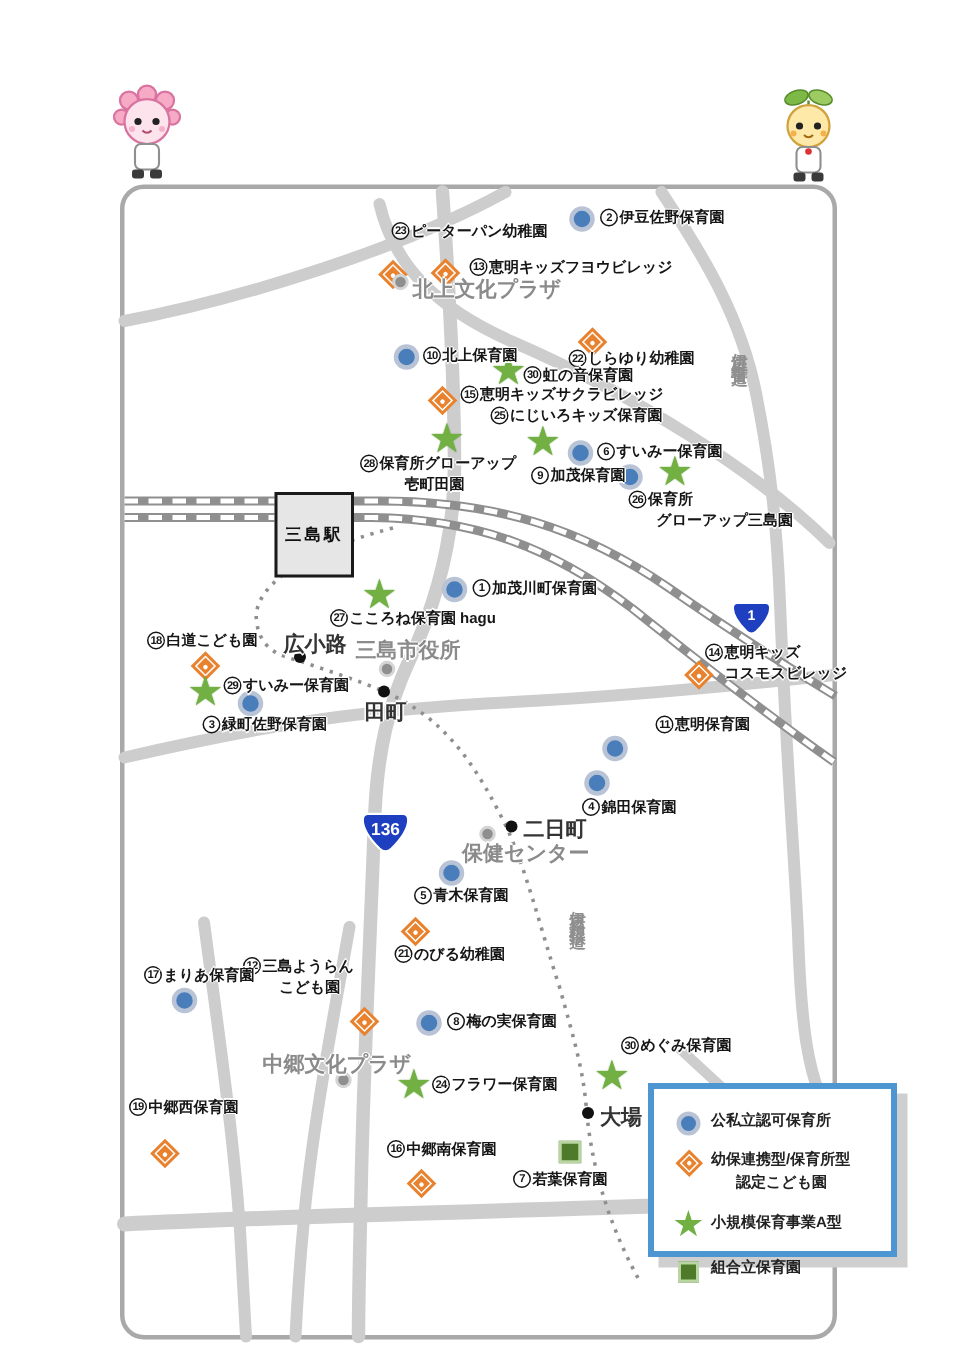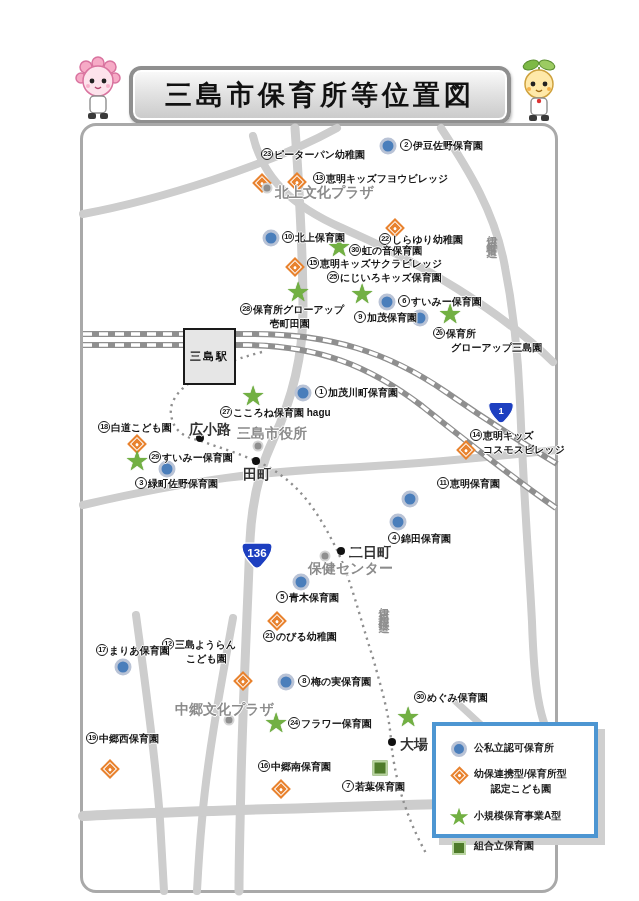--- a/index.html
+++ b/index.html
@@ -140,23 +140,20 @@
       <circle cx="13" cy="31" r="2" fill="#f5b24a"></circle>
         <circle cx="33" cy="31" r="2" fill="#f5b24a"></circle>
       <path d="M20 32 Q23 35 26 32" stroke="#a06a14" stroke-width="1.4" fill="none"></path>
       <rect x="15" y="40" width="16" height="17" rx="4" fill="#ffffff" stroke="#8f8f8f" stroke-width="1.4"></rect>
       <circle cx="23" cy="43" r="2.2" fill="#d33"></circle>
       <rect x="13" y="57" width="8" height="6" rx="2" fill="#3a3a3a"></rect>
       <rect x="25" y="57" width="8" height="6" rx="2" fill="#3a3a3a"></rect>
     </svg>
   </div>
 
-  <div class="title-banner">
-    <h1>三島市保育所等位置図</h1>
-  </div>
 
   <div class="map-border"></div>
 
   <svg class="roadlayer" width="639" height="901" viewBox="0 0 639 901">
     <path class="road" stroke-width="8" d="M 337,128 C 268,166 158,200 83,214"></path>
     <path class="road" stroke-width="8" d="M 253,136 C 263,178 292,206 342,228 C 420,262 502,312 553,362"></path>
     <path class="road" stroke-width="8" d="M 441,128 C 470,172 494,212 504,262 C 514,312 518,352 520,402 C 524,502 529,562 532,622 C 534,682 538,722 556,748"></path>
     <path class="road" stroke-width="9" d="M 295,128 C 300,200 303,258 303,310 C 303,360 291,402 273,440 C 259,470 252,500 250,540 C 247,620 243,700 241,780 C 240,830 239,860 239,891"></path>
     <path class="road" stroke-width="8" d="M 83,505 C 200,478 262,472 342,468 C 422,464 500,456 556,450"></path>
     <path class="road" stroke-width="8" d="M 233,618 C 220,690 207,760 202,820 C 199,852 198,872 197,891"></path>
@@ -233,21 +230,21 @@
       <div class="flabel" style="left: 258px; top: 760px;"><span class="num">16</span><span class="ftext">中郷南保育園</span></div>
       <div class="flabel" style="left: 96px; top: 644px;"><span class="num">17</span><span class="ftext">まりあ保育園</span></div>
       <div class="flabel" style="left: 98px; top: 421px;"><span class="num">18</span><span class="ftext">白道こども園</span></div>
       <div class="flabel" style="left: 86px; top: 732px;"><span class="num">19</span><span class="ftext">中郷西保育園</span></div>
       <div class="flabel" style="left: 414px; top: 691px;"><span class="num">30</span><span class="ftext">めぐみ保育園</span></div>
       <div class="flabel" style="left: 263px; top: 630px;"><span class="num">21</span><span class="ftext">のびる幼稚園</span></div>
       <div class="flabel" style="left: 359px; top: 233px; padding-left: 20px;"><span class="num">22</span><span class="ftext">しらゆり幼稚園</span></div>
       <div class="flabel" style="left: 261px; top: 148px;"><span class="num">23</span><span class="ftext">ピーターパン幼稚園</span></div>
       <div class="flabel" style="left: 288px; top: 717px;"><span class="num">24</span><span class="ftext">フラワー保育園</span></div>
       <div class="flabel" style="left: 327px; top: 271px;"><span class="num">25</span><span class="ftext">にじいろキッズ保育園</span></div>
-      <div class="flabel" style="left: 433px; top: 327px; font-family: Liberation Serif, serif;"><span class="num">26</span><span class="ftext">保育所
+      <div class="flabel" style="left: 419px; top: 327px;"><span class="num">26</span><span class="ftext">保育所
   グローアップ三島園</span></div>
       <div class="flabel" style="left: 220px; top: 406px;"><span class="num">27</span><span class="ftext">こころね保育園 hagu</span></div>
       <div class="flabel" style="left: 240px; top: 303px;"><span class="num">28</span><span class="ftext">保育所グローアップ
       壱町田園</span></div>
       <div class="flabel" style="left: 149px; top: 451px;"><span class="num">29</span><span class="ftext">すいみー保育園</span></div>
       <div class="flabel" style="left: 349px; top: 244px;"><span class="num">30</span><span class="ftext">虹の音保育園</span></div>
       <div class="slabel" style="left: 189px; top: 421px;">広小路</div>
       <div class="slabel" style="left: 243px; top: 466px;">田町</div>
       <div class="slabel" style="left: 349px; top: 544px;">二日町</div>
       <div class="slabel" style="left: 400px; top: 736px;">大場</div>

